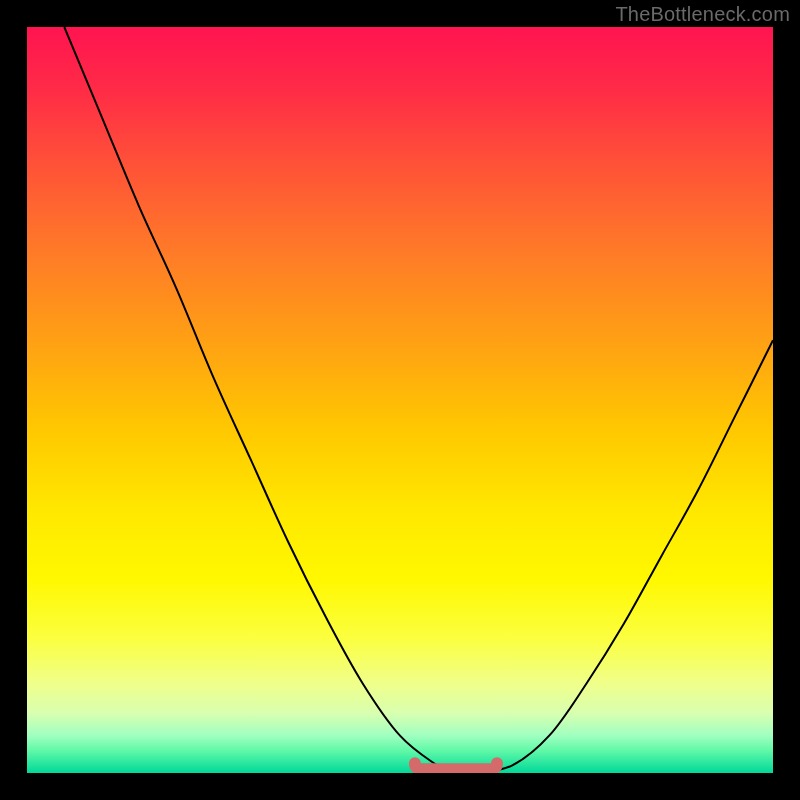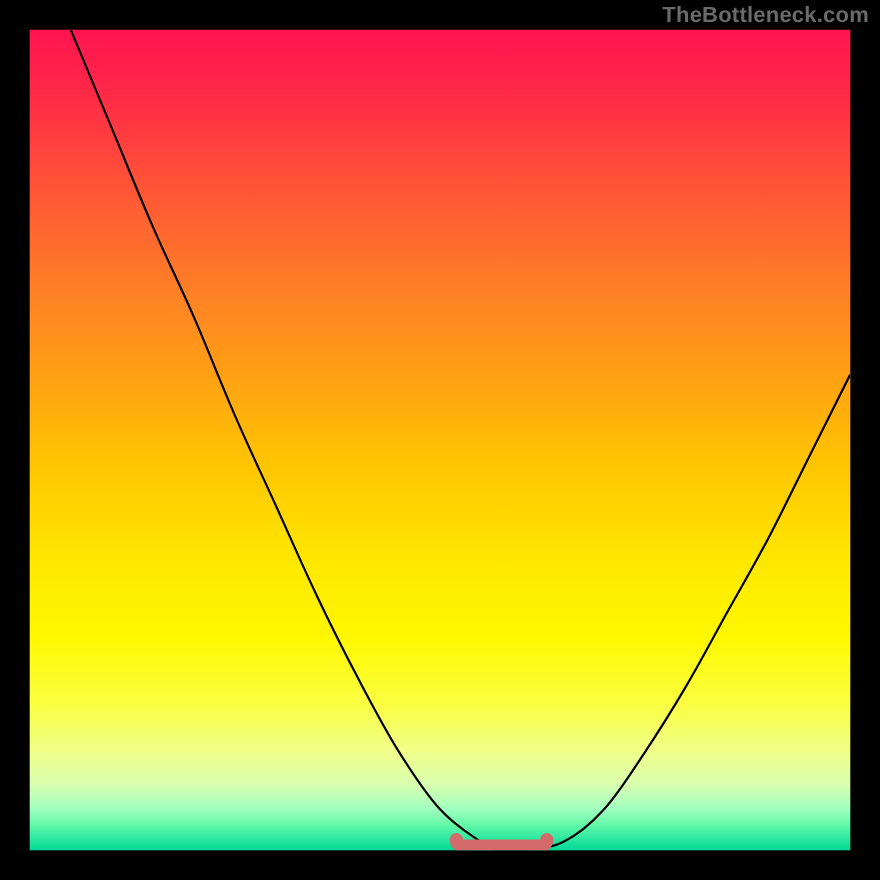--- a/index.html
+++ b/index.html
@@ -35,21 +35,21 @@
       #30e8a0 98.5%,
       #00d898 100%
     );
   }
   .watermark {
     position: absolute;
     top: 3px;
     right: 10px;
     color: #6a6a6a;
     font-size: 20px;
-    font-weight: 700;
+    font-weight: 400;
     z-index: 5;
     letter-spacing: 0.2px;
   }
   svg.curve {
     position: absolute;
     left: 27px;
     top: 27px;
     width: 746px;
     height: 746px;
     z-index: 3;

